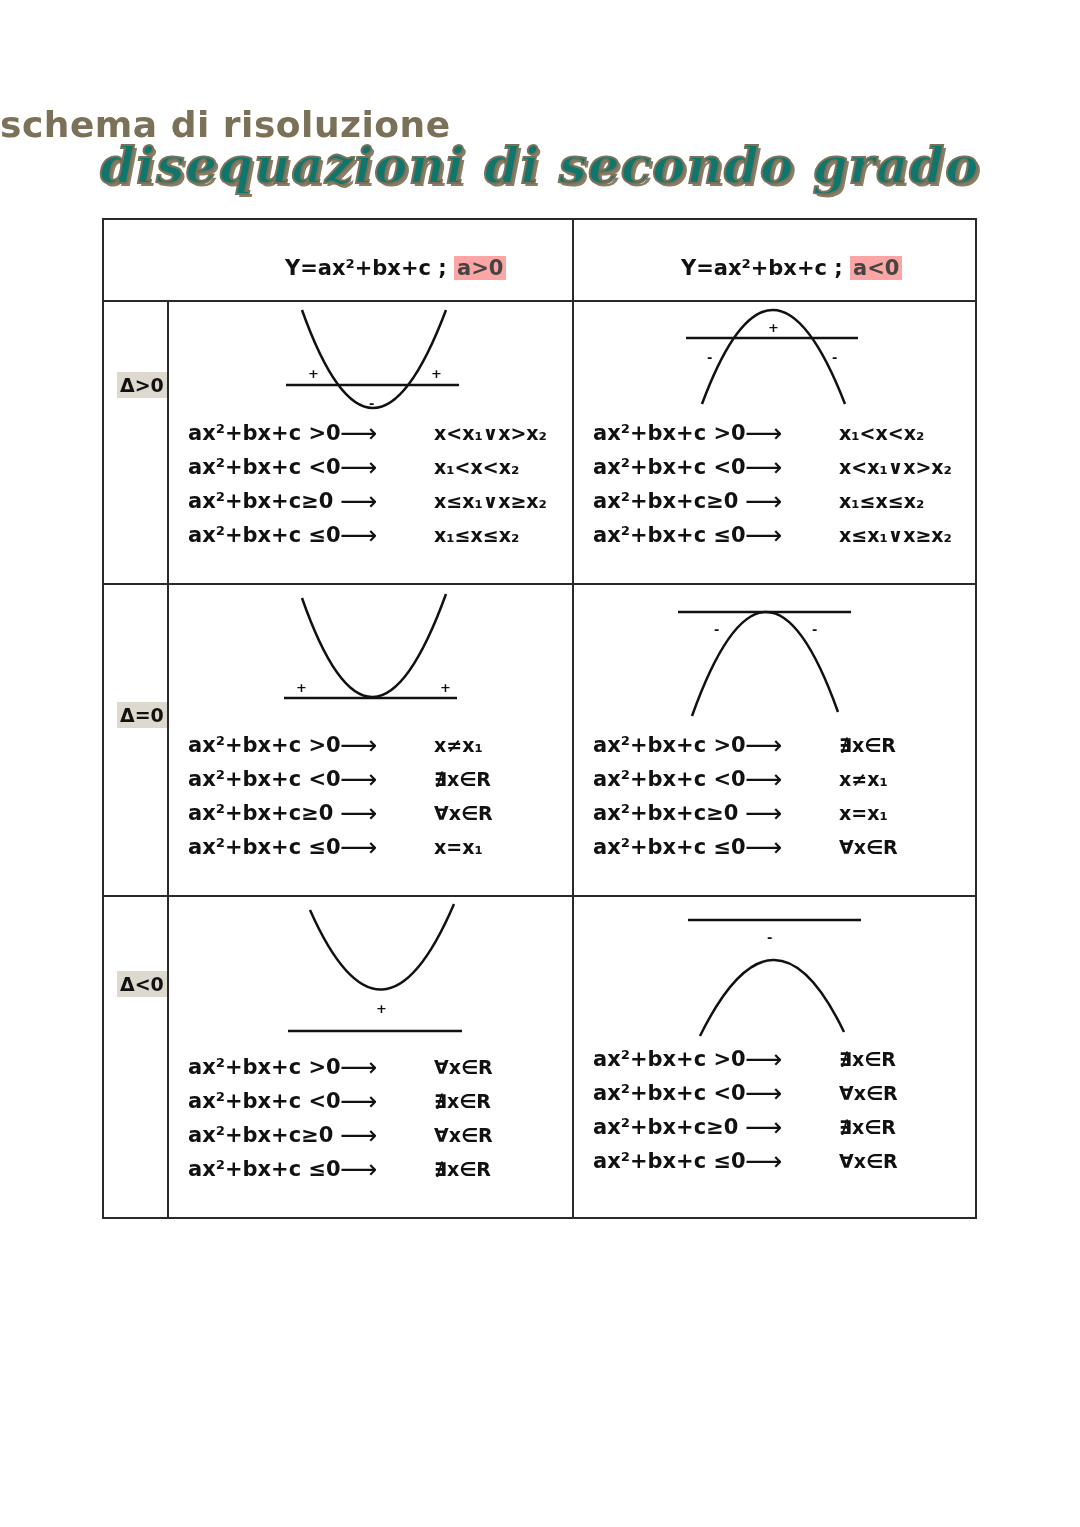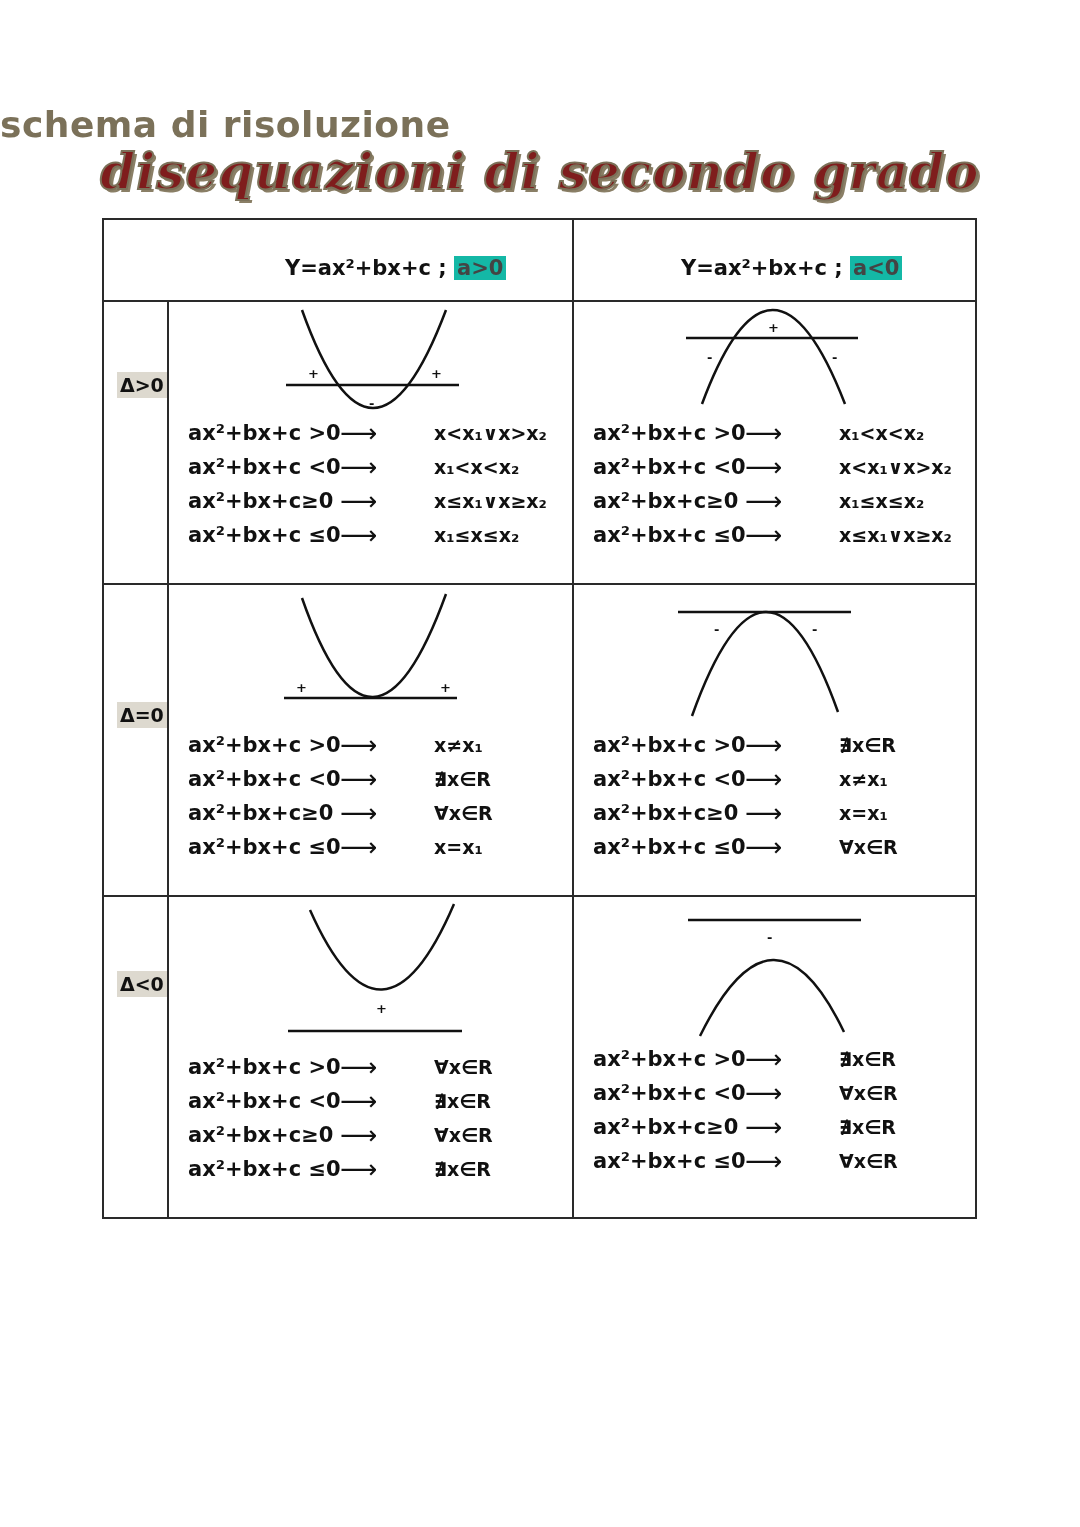--- a/index.html
+++ b/index.html
@@ -31,24 +31,23 @@
       position: absolute;
       left: 0;
       width: 1080px;
       top: 136px;
       text-align: center;
       font-family: "DejaVu Serif", serif;
       font-style: italic;
       font-weight: bold;
       font-size: 50px;
       letter-spacing: 1px;
-      color: #7f1d1d;
+      color: #0f766e;
       -webkit-text-stroke: 2px #7b7159;
       text-shadow: 3px 3px 0 #8a7f66;
-      margin-top: 6px;
     }
     .grid {
       position: absolute;
       left: 102px;
       top: 218px;
       width: 875px;
       height: 1001px;
       border: 2px solid #2a2a2a;
       box-sizing: border-box;
     }
@@ -57,21 +56,21 @@
       background: #2a2a2a;
     }
     .header-text {
       position: absolute;
       font-family: "DejaVu Sans", sans-serif;
       font-weight: bold;
       font-size: 21px;
       white-space: nowrap;
     }
     .hl {
-      background: #14b8a6;
+      background: #fca5a5;
       padding: 0 3px;
       color: #444;
     }
     .delta {
       position: absolute;
       left: 13px;
       font-family: "DejaVu Sans", sans-serif;
       font-weight: bold;
       font-size: 19px;
       background: #ddd9cf;

